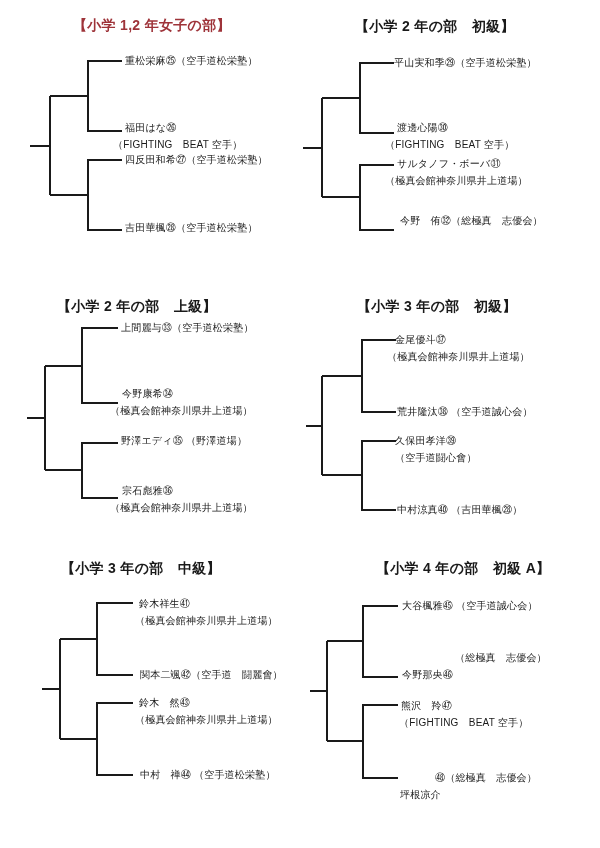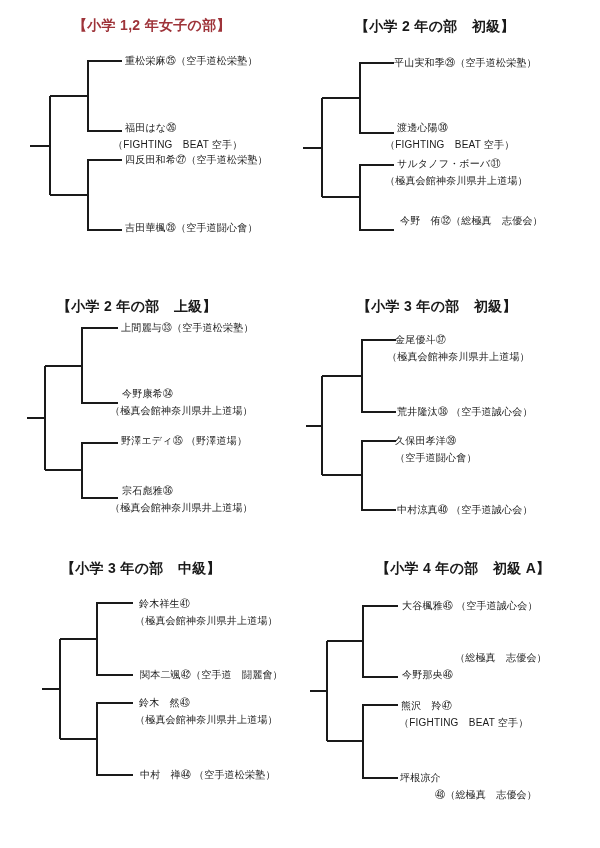--- a/index.html
+++ b/index.html
@@ -105,21 +105,21 @@
     <div class="ln">重松栄麻㉕（空手道松栄塾）</div>
   </div>
   <div class="entrant" style="left:113px;top:136px">
     <div class="ln p12">福田はな㉖</div>
     <div class="ln">（FIGHTING　BEAT 空手）</div>
   </div>
   <div class="entrant" style="left:125px;top:159px">
     <div class="ln">四反田和希㉗（空手道松栄塾）</div>
   </div>
   <div class="entrant" style="left:125px;top:227px">
-    <div class="ln">吉田華楓㉘（空手道闘心會）</div>
+    <div class="ln">吉田華楓㉘（空手道松栄塾）</div>
   </div>
 
   <div class="btitle" style="left:355px;top:18px">【小学 2 年の部　初級】</div>
   <div class="entrant" style="left:394px;top:62px">
     <div class="ln">平山実和季㉙（空手道松栄塾）</div>
   </div>
   <div class="entrant" style="left:385px;top:136px">
     <div class="ln p12">渡邊心陽㉚</div>
     <div class="ln">（FIGHTING　BEAT 空手）</div>
   </div>
@@ -153,21 +153,21 @@
     <div class="ln">（極真会館神奈川県井上道場）</div>
   </div>
   <div class="entrant" style="left:397px;top:411px">
     <div class="ln">荒井隆汰㊳ （空手道誠心会）</div>
   </div>
   <div class="entrant" style="left:395px;top:449px">
     <div class="ln">久保田孝洋㊴</div>
     <div class="ln">（空手道闘心會）</div>
   </div>
   <div class="entrant" style="left:397px;top:509px">
-    <div class="ln">中村涼真㊵ （空手道誠心会）</div>
+    <div class="ln">中村涼真㊵ （吉田華楓㉘）</div>
   </div>
 
   <div class="btitle" style="left:61px;top:560px">【小学 3 年の部　中級】</div>
   <div class="entrant" style="left:135px;top:612px">
     <div class="ln p4">鈴木祥生㊶</div>
     <div class="ln">（極真会館神奈川県井上道場）</div>
   </div>
   <div class="entrant" style="left:140px;top:674px">
     <div class="ln">関本二颯㊷（空手道　闘麗會）</div>
   </div>
@@ -185,17 +185,17 @@
   </div>
   <div class="entrant" style="left:402px;top:666px">
     <div class="ln p53">（総極真　志優会）</div>
     <div class="ln">今野那央㊻</div>
   </div>
   <div class="entrant" style="left:399px;top:714px">
     <div class="ln p2">熊沢　羚㊼</div>
     <div class="ln">（FIGHTING　BEAT 空手）</div>
   </div>
   <div class="entrant" style="left:400px;top:786px">
+    <div class="ln p35">㊽（総極真　志優会）</div>
     <div class="ln">坪根凉介</div>
-    <div class="ln p35">㊽（総極真　志優会）</div>
   </div>
 
 </div>
 
 </body></html>

